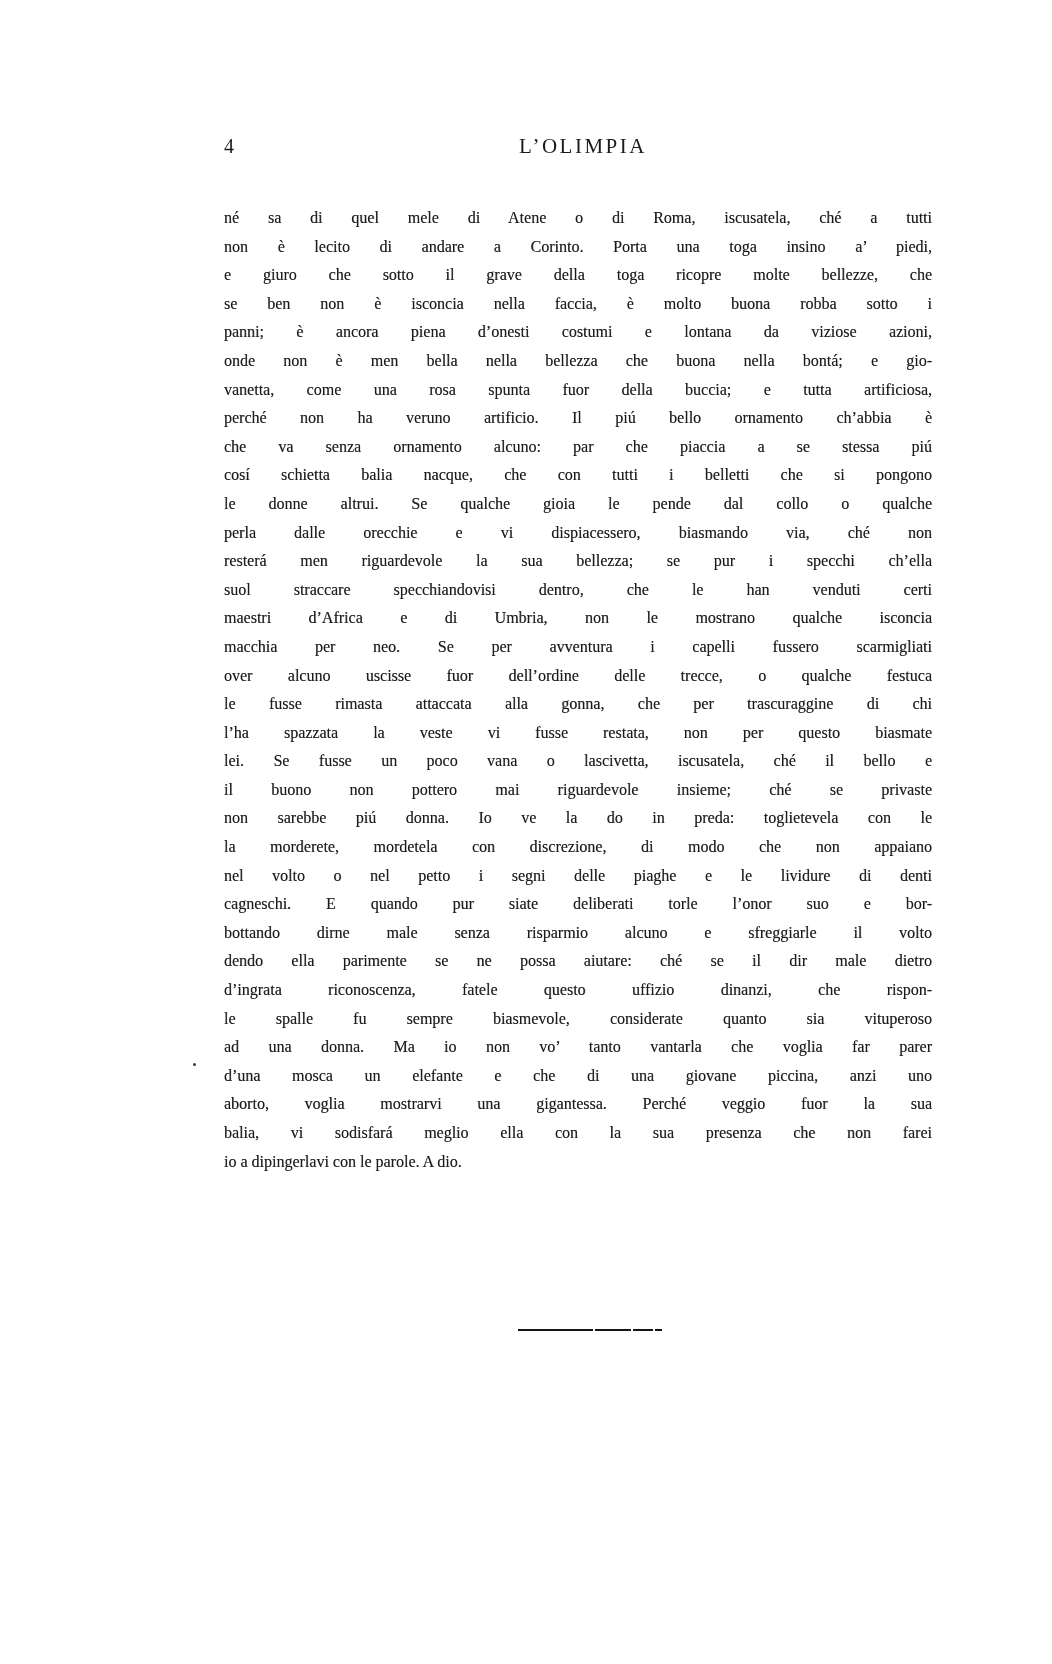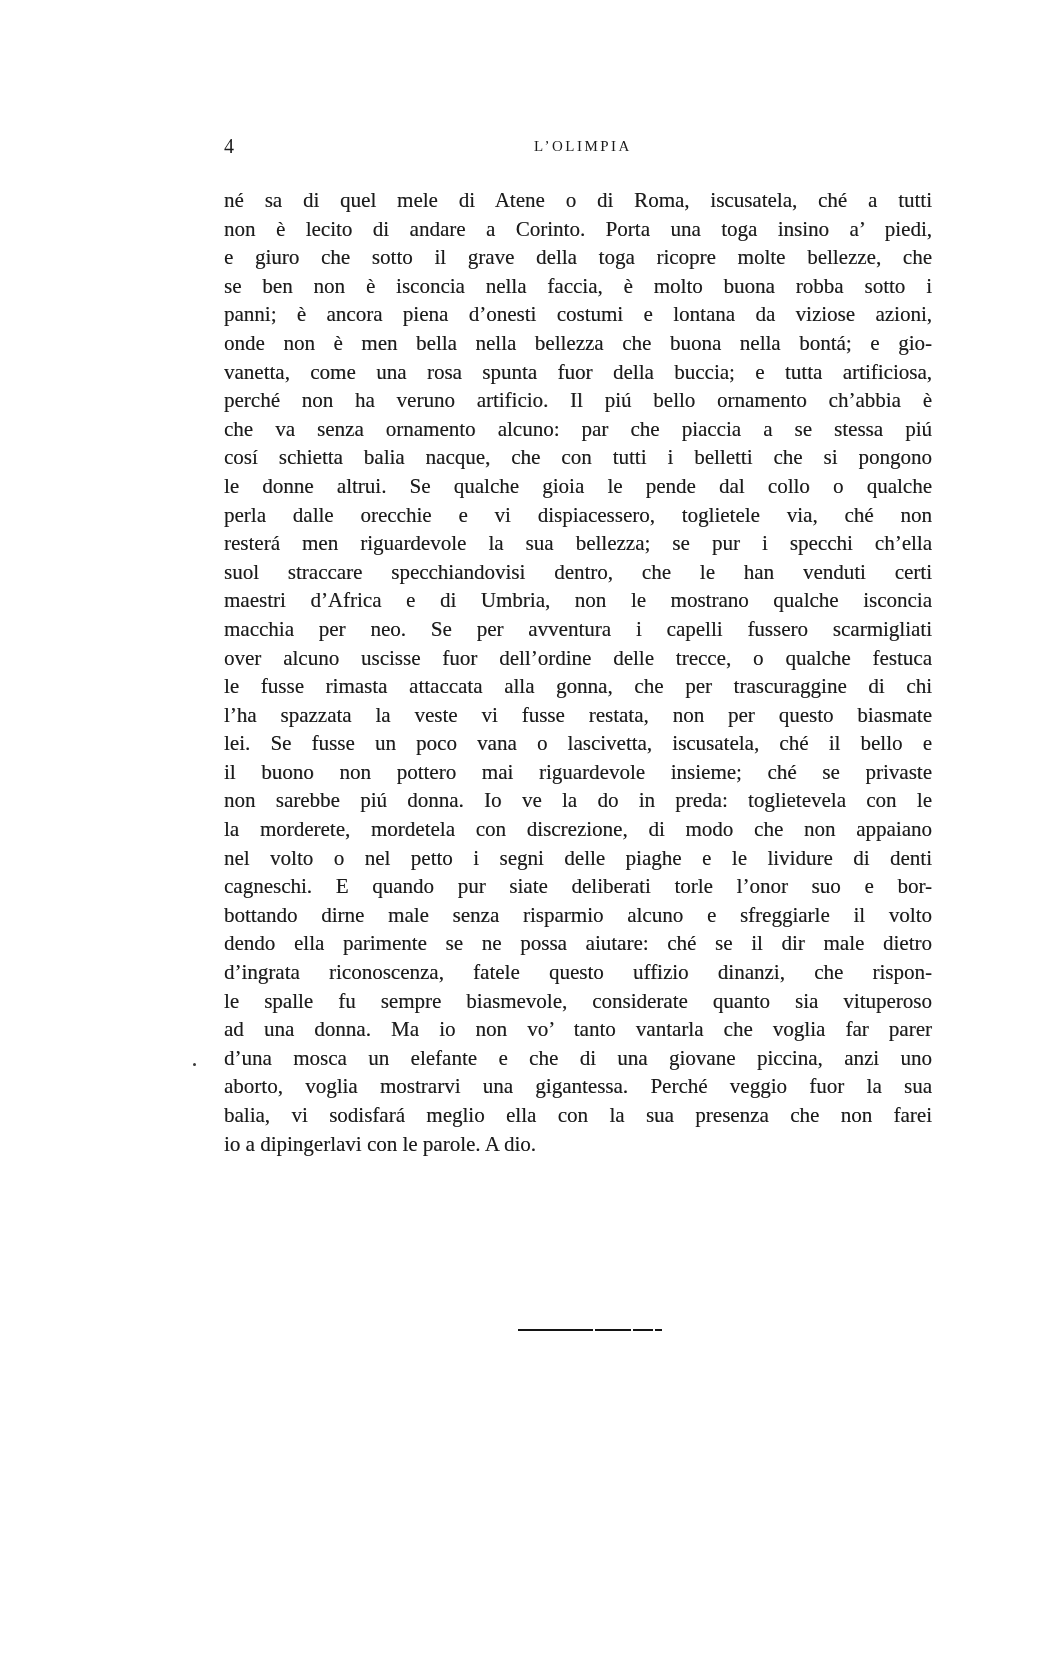--- a/index.html
+++ b/index.html
@@ -33,33 +33,33 @@
     font-size: 20px;
     line-height: 24px;
     color: #1b1b1b;
   }
   .running-title {
     position: absolute;
     left: 0;
     right: 0;
     top: 1px;
     text-align: center;
-    font-size: 15px;
+    font-size: 21px;
     line-height: 22px;
     letter-spacing: 2.5px;
     color: #1b1b1b;
     text-indent: 10px; 
   }
   
   .body-text {
     position: absolute;
-    top: 186px;
+    top: 204px;
     left: 224px;
     width: 708px;
-    font-size: 21px;
+    font-size: 16px;
     color: #1b1b1b;
     text-shadow: 0.3px 0.15px 0 rgba(20,20,20,0.45); 
   }
   .text-line {
     height: 28.6px;
     line-height: 28.6px;
     text-align: justify;
     text-align-last: justify;
     text-justify: inter-word;
     white-space: normal;
@@ -112,21 +112,21 @@
       <div class="text-line">non è lecito di andare a Corinto. Porta una toga insino a’ piedi,</div>
       <div class="text-line">e giuro che sotto il grave della toga ricopre molte bellezze, che</div>
       <div class="text-line">se ben non è isconcia nella faccia, è molto buona robba sotto i</div>
       <div class="text-line">panni; è ancora piena d’onesti costumi e lontana da viziose azioni,</div>
       <div class="text-line">onde non è men bella nella bellezza che buona nella bontá; e gio-</div>
       <div class="text-line">vanetta, come una rosa spunta fuor della buccia; e tutta artificiosa,</div>
       <div class="text-line">perché non ha veruno artificio. Il piú bello ornamento ch’abbia è</div>
       <div class="text-line">che va senza ornamento alcuno: par che piaccia a se stessa piú</div>
       <div class="text-line">cosí schietta balia nacque, che con tutti i belletti che si pongono</div>
       <div class="text-line">le donne altrui. Se qualche gioia le pende dal collo o qualche</div>
-      <div class="text-line">perla dalle orecchie e vi dispiacessero, toglietele via, ché non</div>
+      <div class="text-line">perla dalle orecchie e vi dispiacessero, biasmando via, ché non</div>
       <div class="text-line">resterá men riguardevole la sua bellezza; se pur i specchi ch’ella</div>
       <div class="text-line">suol straccare specchiandovisi dentro, che le han venduti certi</div>
       <div class="text-line">maestri d’Africa e di Umbria, non le mostrano qualche isconcia</div>
       <div class="text-line">macchia per neo. Se per avventura i capelli fussero scarmigliati</div>
       <div class="text-line">over alcuno uscisse fuor dell’ordine delle trecce, o qualche festuca</div>
       <div class="text-line">le fusse rimasta attaccata alla gonna, che per trascuraggine di chi</div>
       <div class="text-line">l’ha spazzata la veste vi fusse restata, non per questo biasmate</div>
       <div class="text-line">lei. Se fusse un poco vana o lascivetta, iscusatela, ché il bello e</div>
       <div class="text-line">il buono non pottero mai riguardevole insieme; ché se privaste</div>
       <div class="text-line">non sarebbe piú donna. Io ve la do in preda: toglietevela con le</div>

